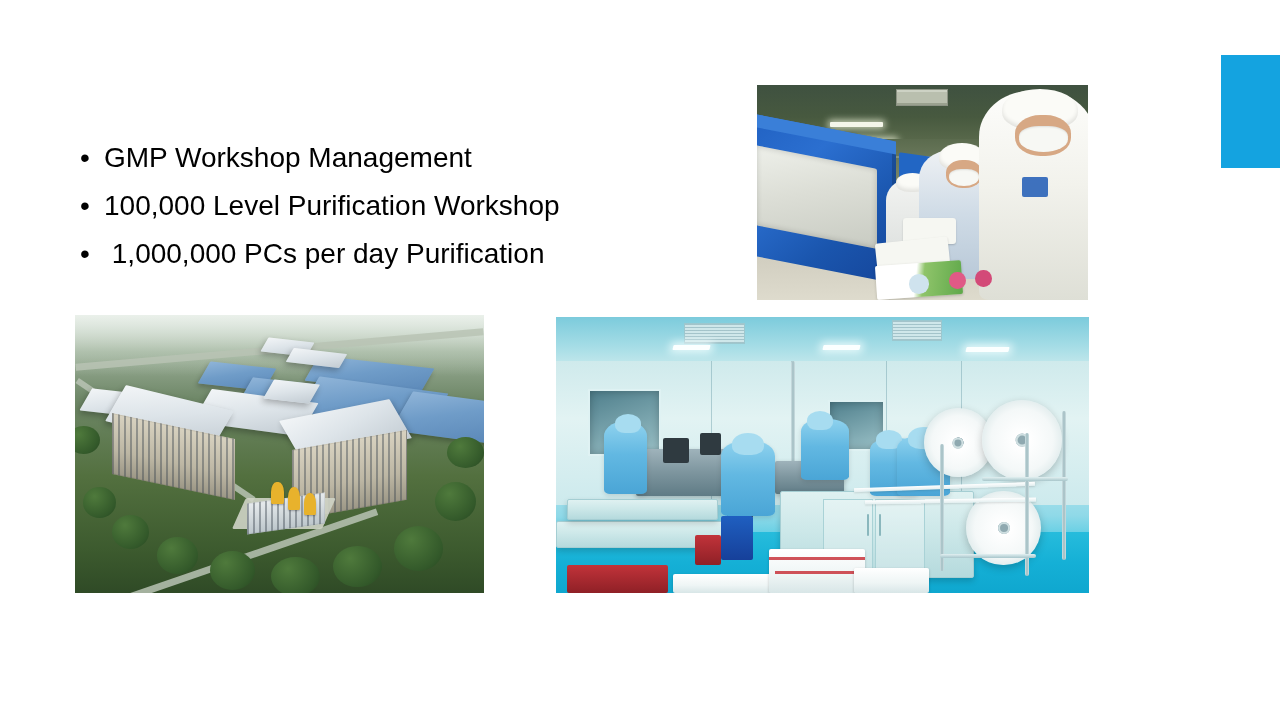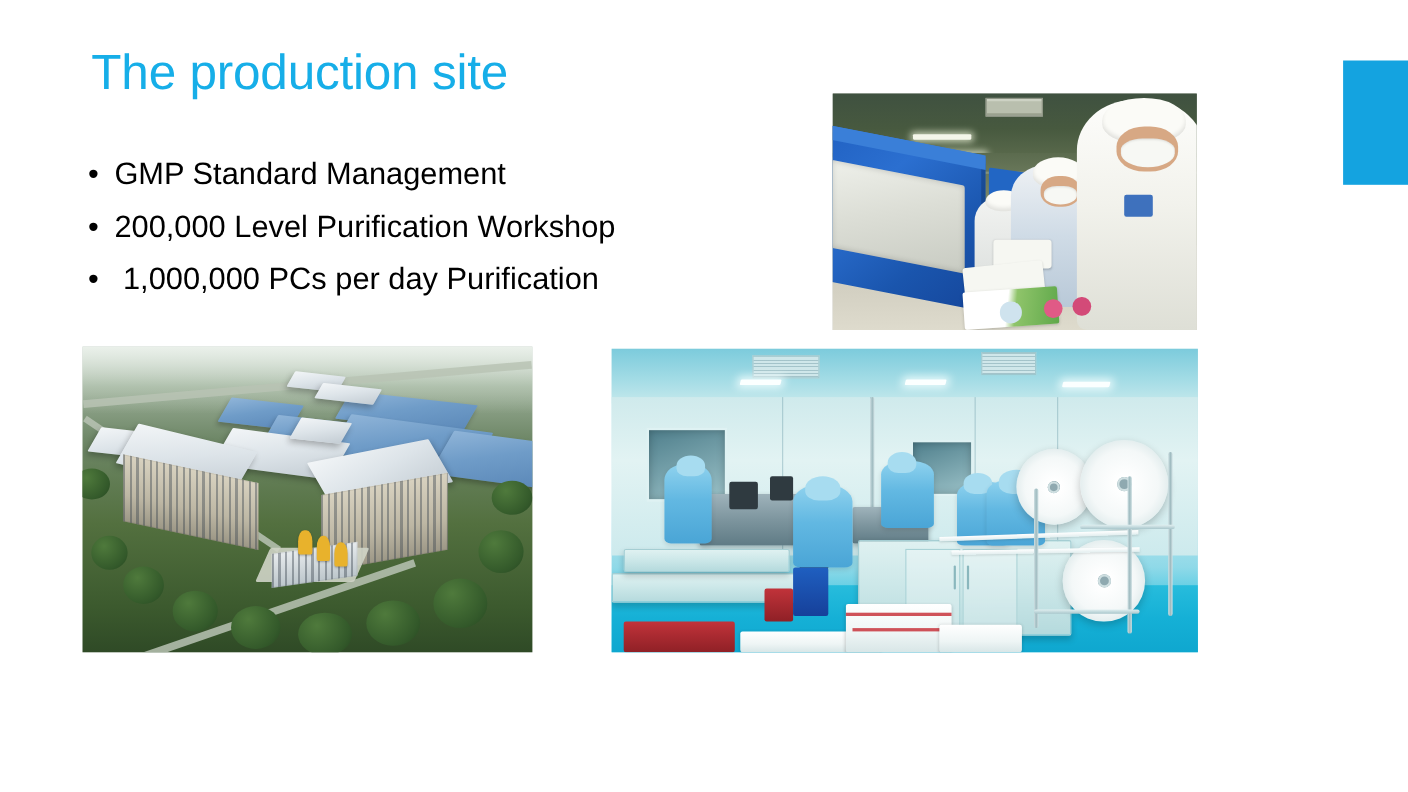--- a/index.html
+++ b/index.html
@@ -344,32 +344,31 @@
   }
   .ln-stripe-red {
     position: absolute; height: 3px; background: #c8343c; opacity: .85;
   }
 </style>
 </head>
 <body>
 
 <div class="slide">
 
-  <div class="slide-title">The production site</div>
 
   <div class="bullets">
 
     <div class="bullet-row">
       <span class="bullet-dot">•</span>
-      <span class="bullet-text">GMP Standard Management</span>
+      <span class="bullet-text">GMP Workshop Management</span>
     </div>
 
     <div class="bullet-row">
       <span class="bullet-dot">•</span>
-      <span class="bullet-text">200,000 Level Purification Workshop</span>
+      <span class="bullet-text">100,000 Level Purification Workshop</span>
     </div>
 
     <div class="bullet-row">
       <span class="bullet-dot">•</span>
       <span class="bullet-text"> 1,000,000 PCs per day Purification</span>
     </div>
 
   </div>
 
   <div class="accent-rect"></div>

